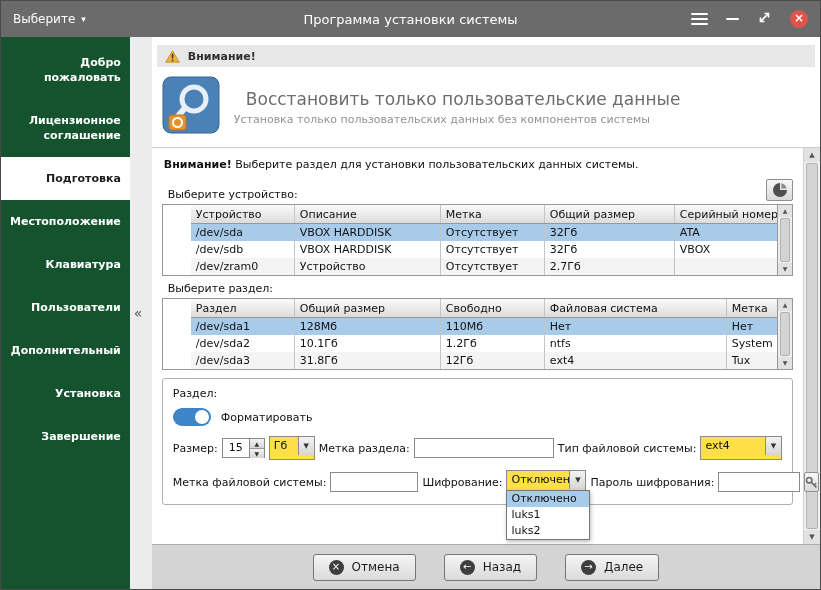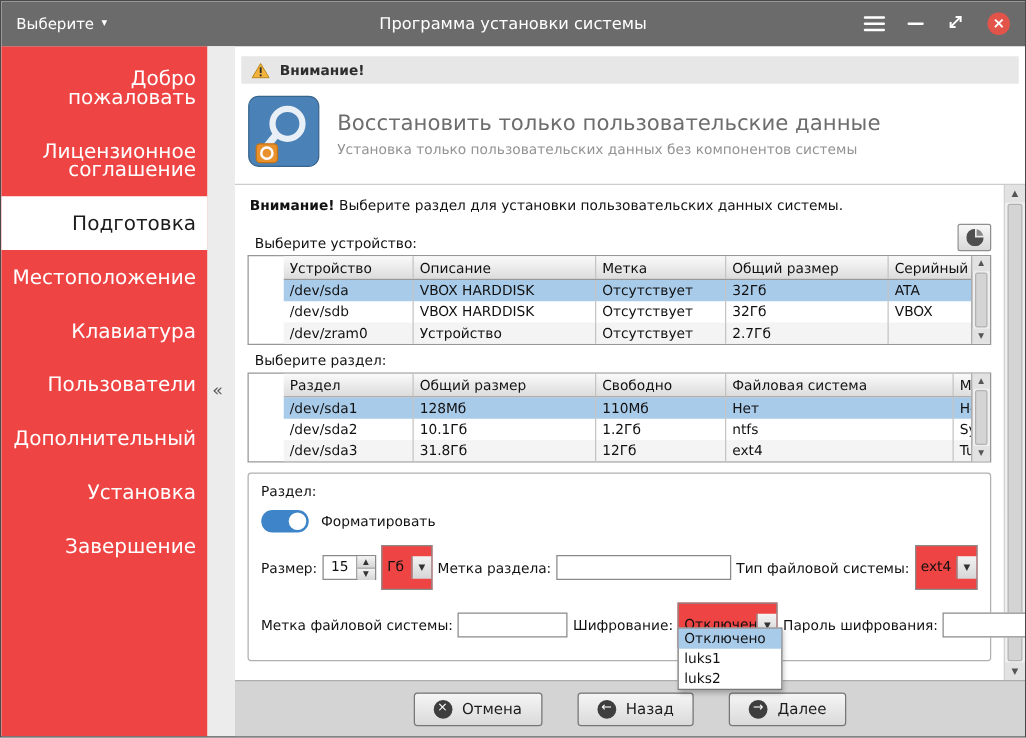--- a/index.html
+++ b/index.html
@@ -15,36 +15,36 @@
   .load-caret { font-size:9px; }
   .tb-title { position:absolute; left:0; right:0; text-align:center; font-size:13px; pointer-events:none; }
   .tb-icons { margin-left:auto; display:flex; align-items:center; gap:18px; z-index:2; }
   .hamb div { width:17px; height:2px; background:#fff; border-radius:1px; margin:3px 0; }
   .min-bar { width:13px; height:2px; background:#fff; border-radius:1px; }
   .close-btn { width:18px; height:18px; border-radius:50%; background:#e2544a;
                color:#fff; font-size:12px; line-height:17px; text-align:center; font-weight:bold; }
 
   
   .main { flex:1; display:flex; min-height:0; }
-  .sidebar { flex:0 0 125px; background:#ef4444; color:#fff; font-size:16px; padding-top:4px; }
+  .sidebar { flex:0 0 125px; background:#14532d; color:#fff; font-size:11px; padding-top:4px;font-weight:bold; }
   .side-item { padding:14px 9px; text-align:right; line-height:15px; cursor:pointer; }
   .side-item.active { background:#ffffff; color:#1c1c1c; }
   .gutter { flex:0 0 22px; background:#ececec; position:relative; }
   .collapse { position:absolute; top:268px; left:4px; color:#555; font-size:14px; cursor:pointer; }
 
   .content { flex:1; min-width:0; display:flex; flex-direction:column; background:#fff; }
 
   
   .warnbar { margin:8px 5px 4px 5px; background:#e7e7e7; height:22px; display:flex;
              align-items:center; gap:8px; padding:0 8px; font-size:11px; font-weight:bold; color:#2e2e2e; }
 
   
   .hdr { display:flex; align-items:center; gap:14px; padding:5px 12px 9px 10px; }
   .hdr-text { min-width:0; }
-  .hdr-title { font-size:17px; color:#6d6d6d; }
+  .hdr-title { font-size:17px; color:#6d6d6d;margin-left:12px; }
   .hdr-sub { font-size:11px; color:#939393; margin-top:4px; }
   .divider { height:1px; background:#cccccc; }
 
   
   .scrollwrap { flex:1; display:flex; min-height:0; }
   .scrollarea { flex:1; min-width:0; padding:8px 10px; font-size:11px; color:#111; position:relative; }
   .vscroll { flex:0 0 17px; background:#efefef; border-left:1px solid #d2d2d2;
              display:flex; flex-direction:column; }
   .vs-btn { flex:0 0 14px; background:#e2e2e2; color:#555; font-size:7px;
             line-height:14px; text-align:center; cursor:pointer; }
@@ -85,22 +85,22 @@
                    border-radius:50%; background:#fff; }
   .ctrl-row { display:flex; align-items:center; gap:4px; margin-top:10px; }
   .lbl { white-space:nowrap; flex:0 0 auto; }
   .txtin { border:1px solid #8a8a8a; background:#fff; height:20px; font:11px "DejaVu Sans",sans-serif; padding:0 3px; }
   .spin { display:flex; border:1px solid #8a8a8a; height:20px; background:#fff; }
   .spin-val { width:26px; text-align:center; line-height:18px; }
   .spin-btns { width:15px; display:flex; flex-direction:column; border-left:1px solid #8a8a8a; }
   .spin-btn { flex:1; font-size:6px; line-height:9px; text-align:center; color:#333;
               background:linear-gradient(#f3f3f3,#d6d6d6); cursor:pointer; }
   .spin-btn + .spin-btn { border-top:1px solid #9a9a9a; }
-  .combo { border:1px solid #8a8a8a; height:36px; background:#ef4444; display:flex;
-           align-items:center; cursor:pointer; }
+  .combo { border:1px solid #8a8a8a; height:24px; background:#fde047; display:flex;
+           align-items:flex-start; cursor:pointer; }
   .combo-val { flex:1; min-width:0; padding:0 4px; line-height:18px; overflow:hidden; white-space:nowrap; }
   .combo-arrow { flex:0 0 16px; border-left:1px solid #8a8a8a; background:linear-gradient(#f3f3f3,#d6d6d6);
                  color:#333; font-size:7px; line-height:18px; text-align:center; }
   .combo-wrap { position:relative; }
   .popup { position:absolute; top:20px; left:0; width:84px; background:#fff;
            border:1px solid #777; box-shadow:1px 2px 4px rgba(0,0,0,.25); z-index:30; }
   .popup-item { height:16px; line-height:15px; padding:0 4px; cursor:pointer; white-space:nowrap; }
   .popup-item.sel { background:#a9cbea; }
 
   

